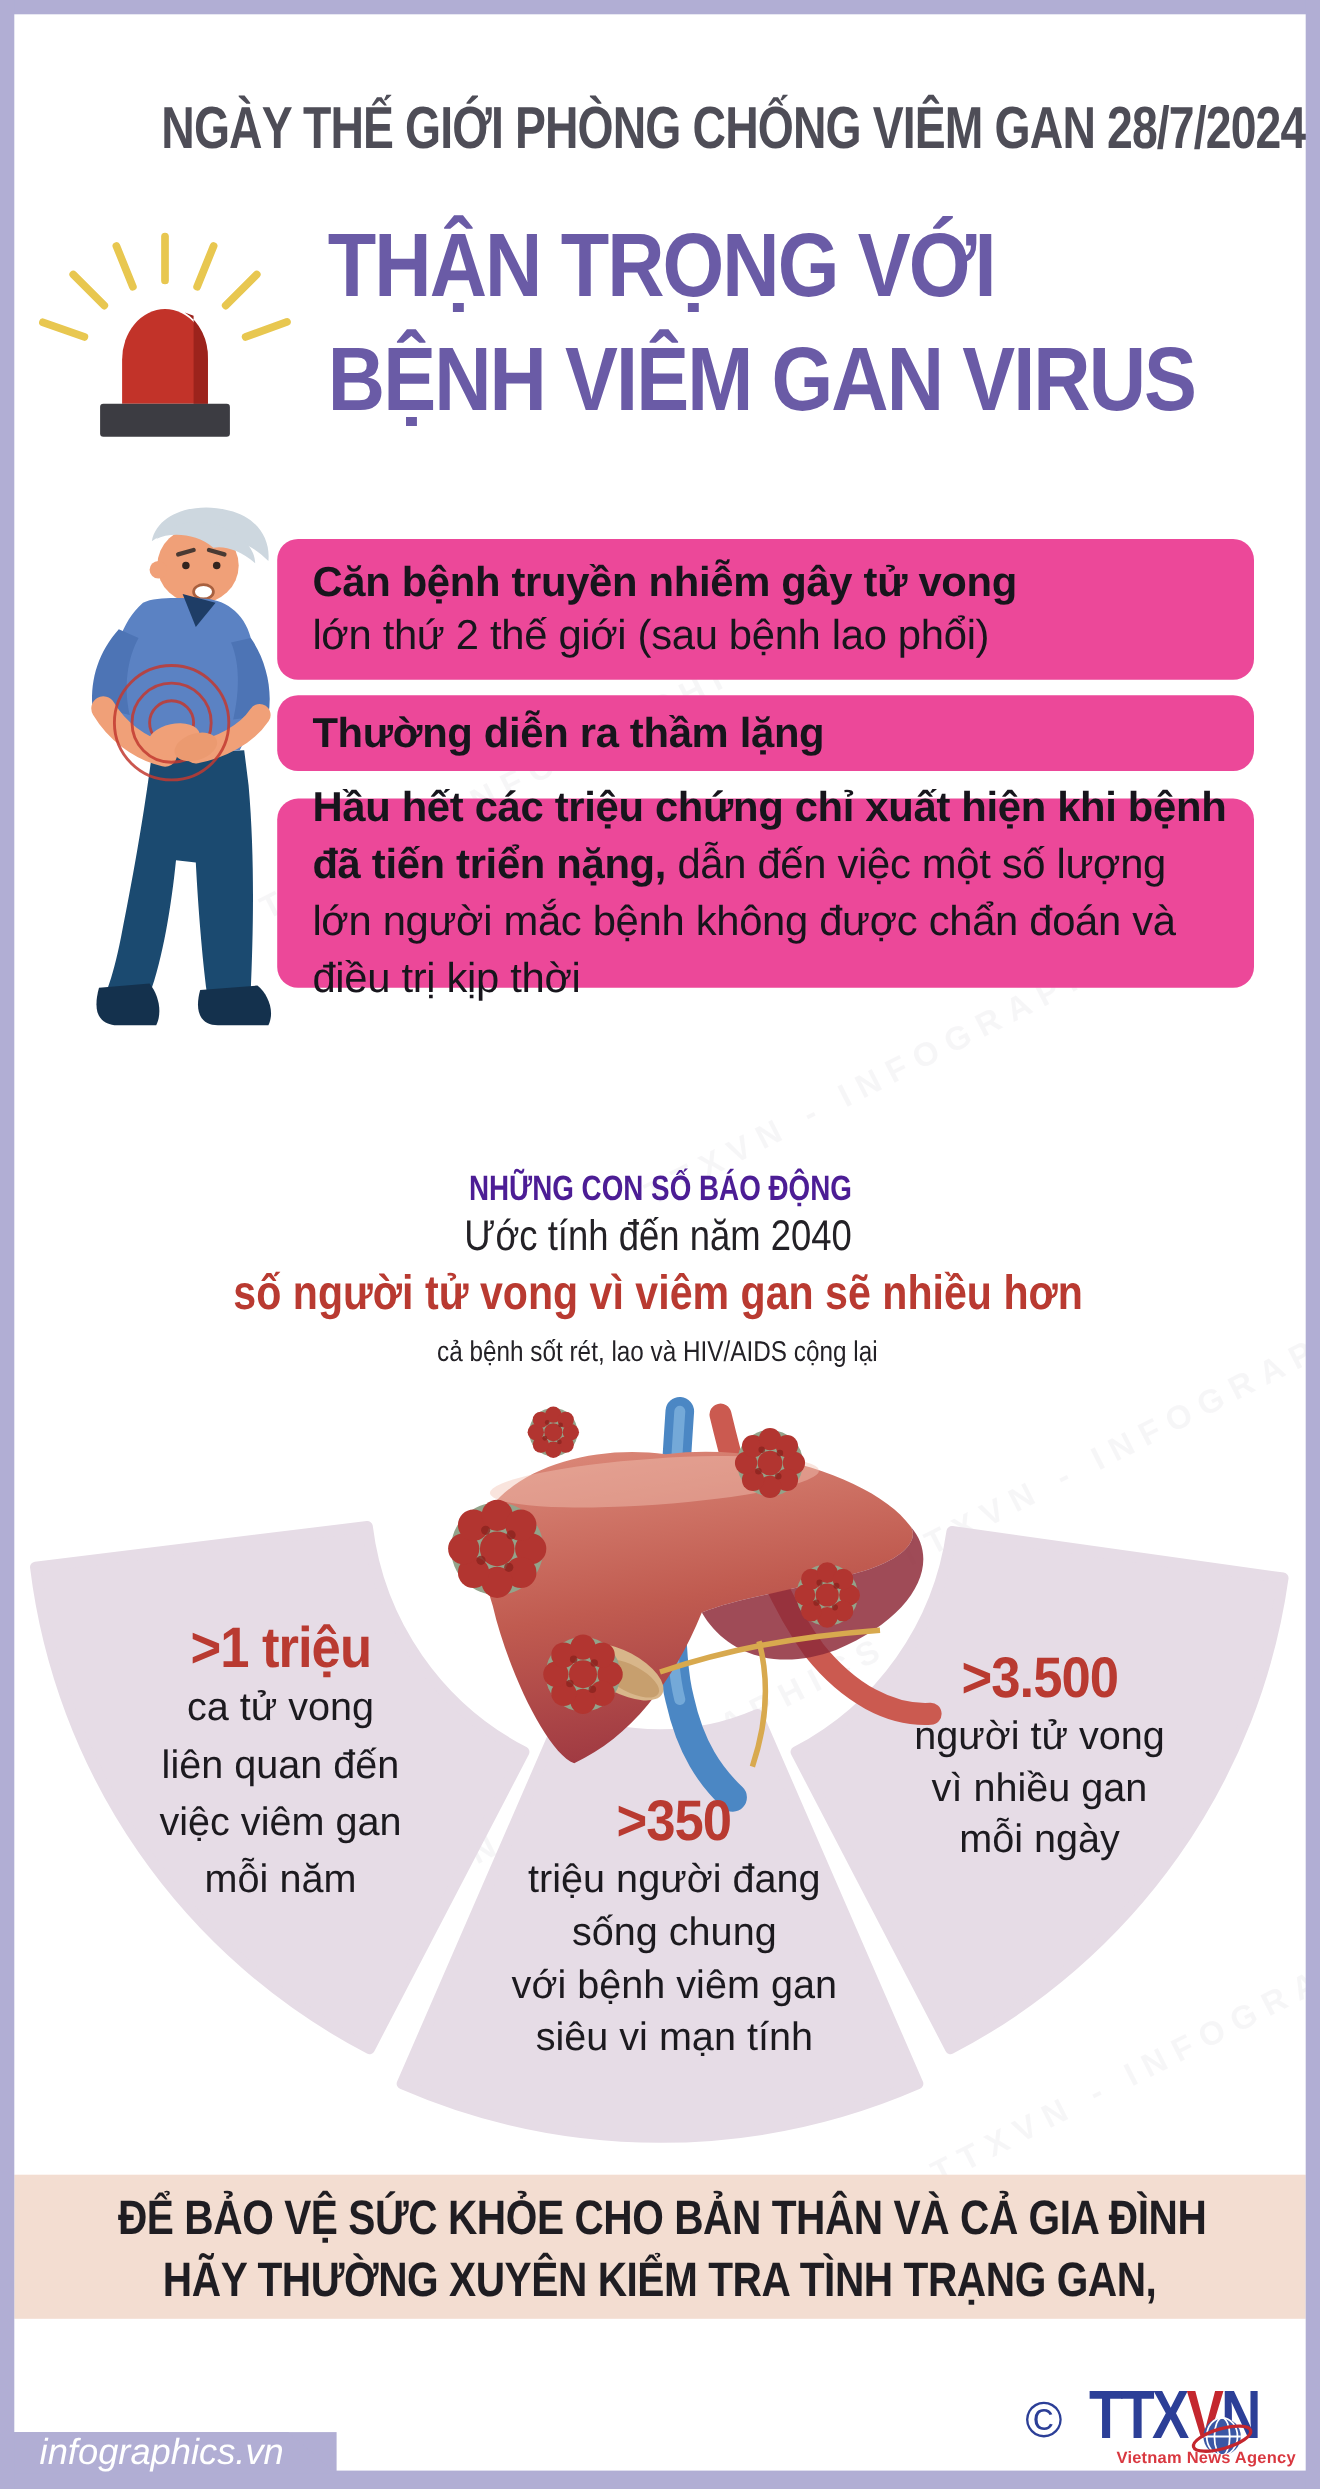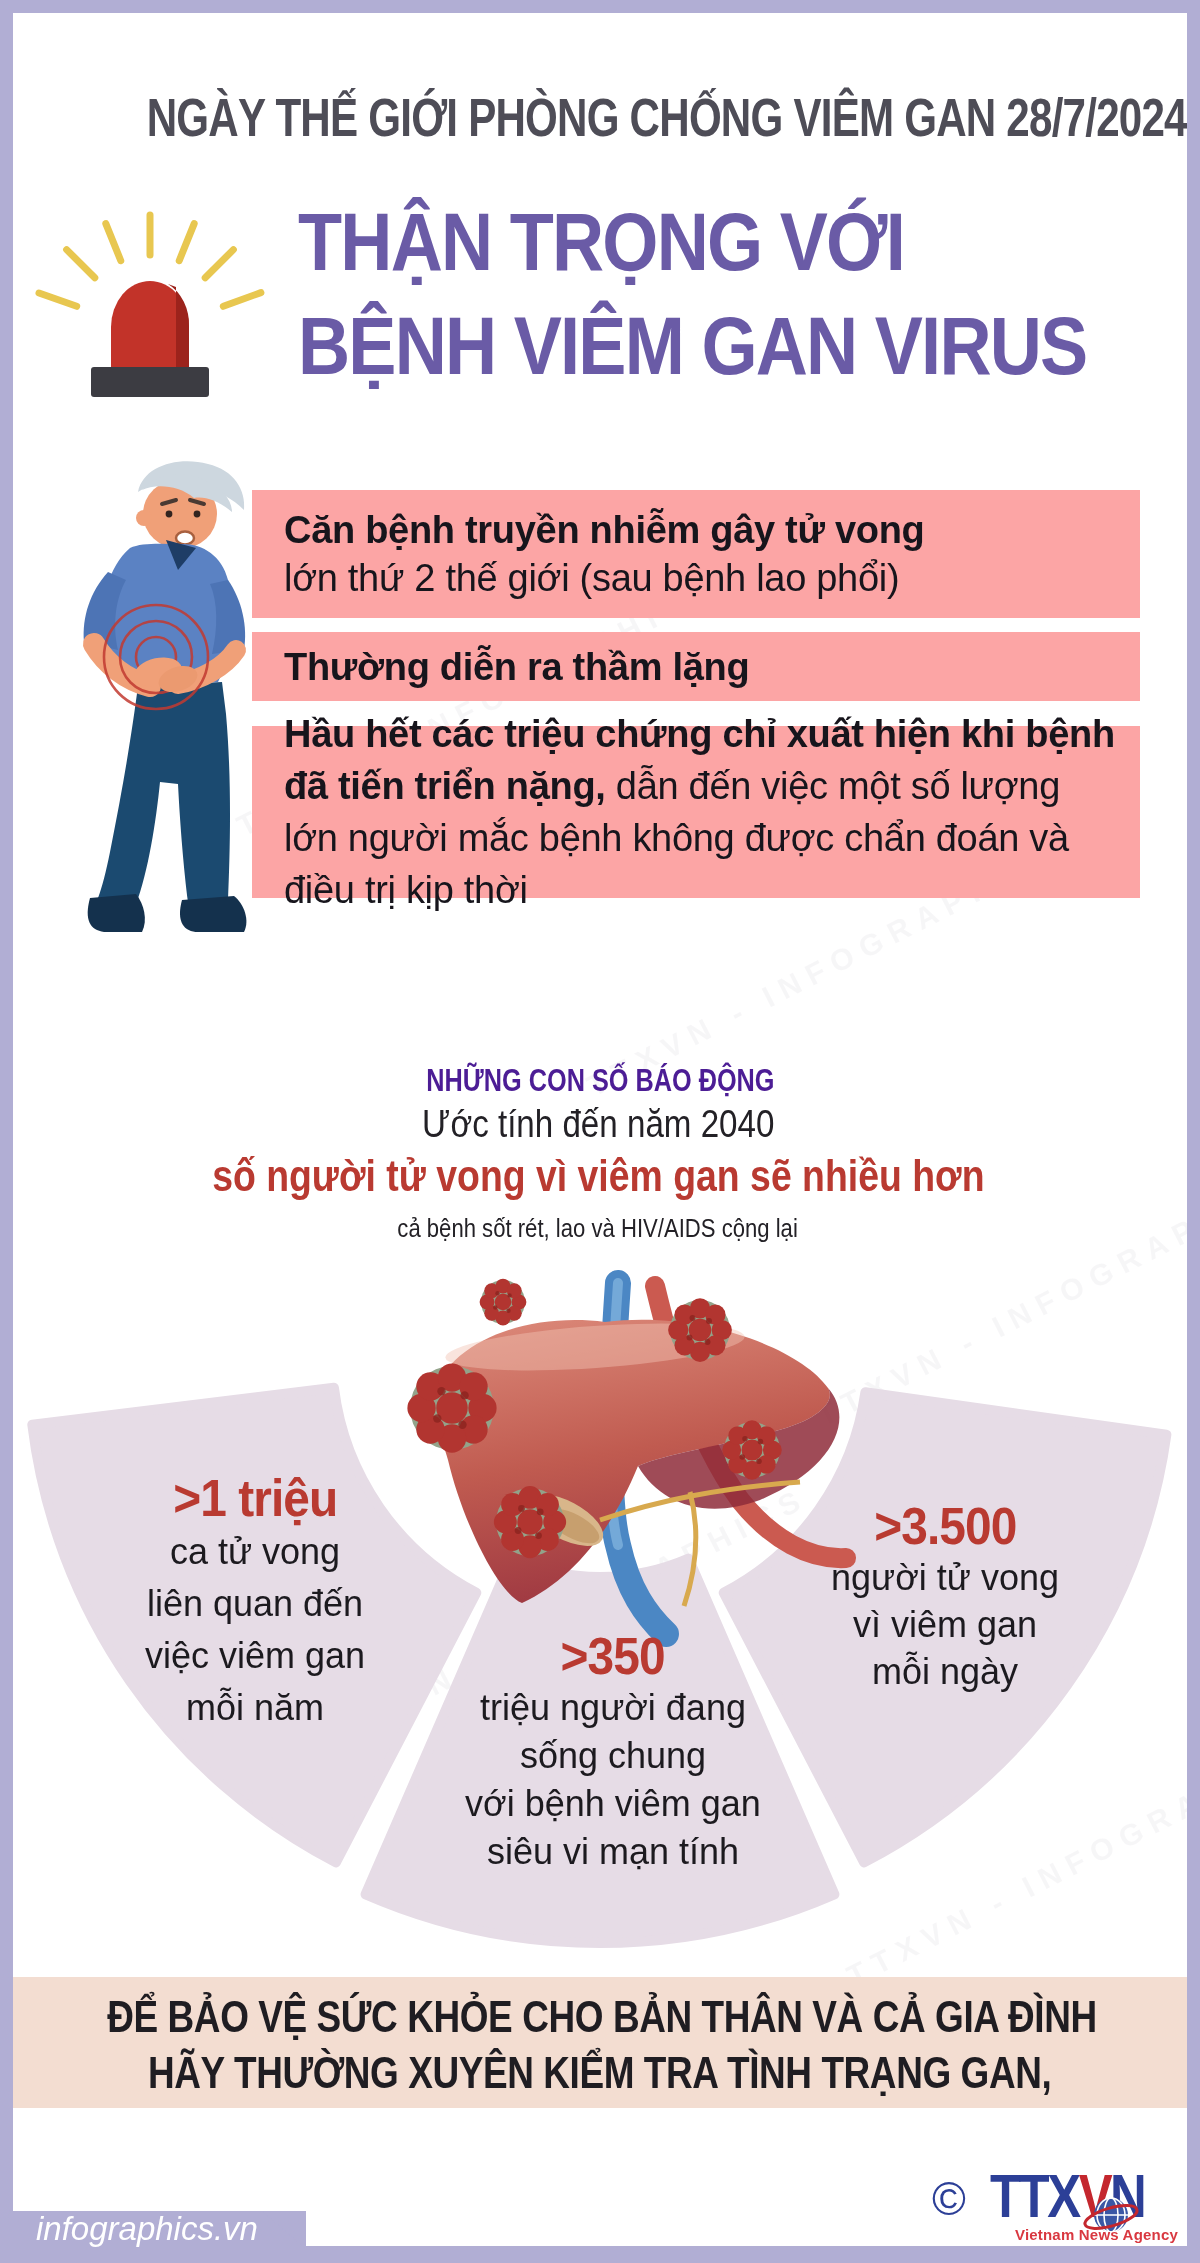--- a/index.html
+++ b/index.html
@@ -16,23 +16,23 @@
   .wm{position:absolute;color:#7a6f8a;opacity:.06;font-size:30px;letter-spacing:9px;font-weight:700;transform:rotate(-27deg);z-index:1;white-space:nowrap;}
   
   .header-date{position:absolute;top:86px;left:0;right:0;text-align:center;font-weight:700;
     font-size:54px;color:#4e4d57;z-index:2;}
   .header-date .cx{--sx:.78;letter-spacing:-1px;}
   .title{position:absolute;left:298px;top:190px;z-index:2;color:#6a5ba6;font-weight:700;font-size:82px;line-height:104px;letter-spacing:-2px;}
   .title .cxl{--sx:.88;}
   .siren{position:absolute;left:30px;top:185px;width:240px;height:220px;z-index:2;}
   
   .man{position:absolute;left:38px;top:452px;width:250px;height:500px;z-index:4;}
-  .factbox{position:absolute;left:252px;width:888px;background:#fca5a5;z-index:3;color:#17151c;
+  .factbox{position:absolute;left:252px;width:888px;background:#ec4899;z-index:3;color:#17151c;
     font-size:38px;letter-spacing:-.3px;display:flex;flex-direction:column;justify-content:center;
-    padding-left:32px;padding-right:18px;box-sizing:border-box;}
+    padding-left:32px;padding-right:18px;box-sizing:border-box;border-radius:19px;}
   .factbox .b{font-weight:700;}
   #fact1{top:490px;height:128px;line-height:48px;}
   #fact1 .b{display:block;}
   #fact2{top:632px;height:69px;line-height:48px;}
   #fact3{top:726px;height:172px;line-height:52px;}
   
   .num-heading{position:absolute;top:1062px;left:0;right:0;text-align:center;font-weight:700;font-size:32px;color:#4c1d95;z-index:2;}
   .num-heading .cx{--sx:.79;}
   .estimate{position:absolute;top:1100px;left:0;right:4px;text-align:center;color:#232126;z-index:2;}
   .estimate .l1{font-size:39px;line-height:48px;}
@@ -221,21 +221,21 @@
   <div class="stat" id="stat-mid">
     <div class="val"><span class="cx">&gt;350</span></div>
     <div class="ln">triệu người đang</div>
     <div class="ln">sống chung</div>
     <div class="ln">với bệnh viêm gan</div>
     <div class="ln">siêu vi mạn tính</div>
   </div>
   <div class="stat" id="stat-right">
     <div class="val"><span class="cx">&gt;3.500</span></div>
     <div class="ln">người tử vong</div>
-    <div class="ln">vì viêm gan</div>
+    <div class="ln">vì nhiều gan</div>
     <div class="ln">mỗi ngày</div>
   </div>
 
   <div class="cta">
     <div><span class="cx">ĐỂ BẢO VỆ SỨC KHỎE CHO BẢN THÂN VÀ CẢ GIA ĐÌNH</span></div>
     <div><span class="cx">HÃY THƯỜNG XUYÊN KIỂM TRA TÌNH TRẠNG GAN,</span></div>
   </div>
 
   <div class="trapezoid">
       <div class="shape"></div>

